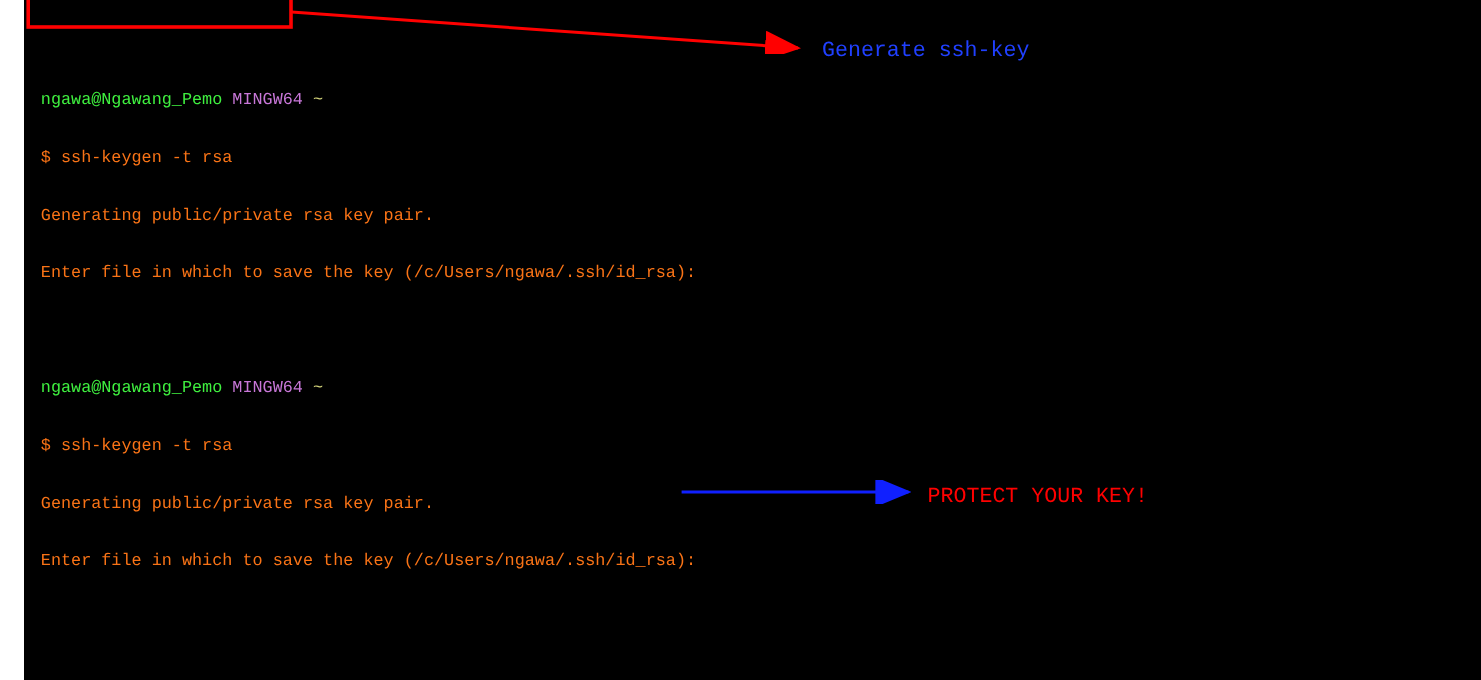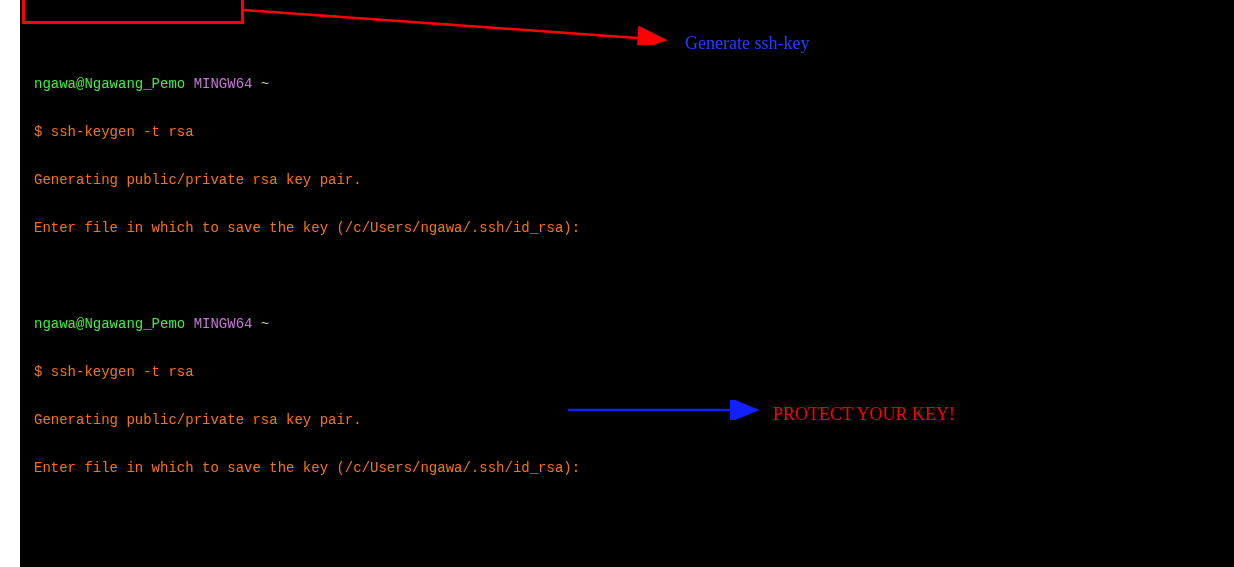--- a/index.html
+++ b/index.html
@@ -41,21 +41,21 @@
     top: -4px;
     width: 222px;
     height: 28px;
     border: 3px solid #ff0000;
     box-sizing: border-box;
     pointer-events: none;
   }
 
   .annotation {
     position: absolute;
-    font-family: Liberation Serif, serif;
+    font-family: Liberation Mono, monospace;
     font-size: 18px;
     pointer-events: none;
   }
   .blue-text { color: #2040ff; }
   .red-text { color: #ff0000; }
 
   svg.arrow { position: absolute; pointer-events:none; }
 </style>
 </head>
 <body>

